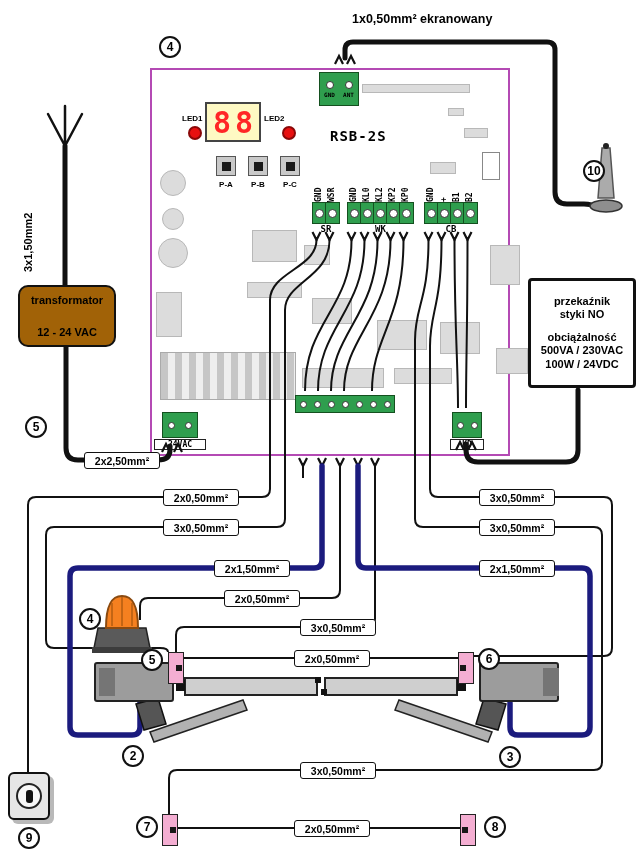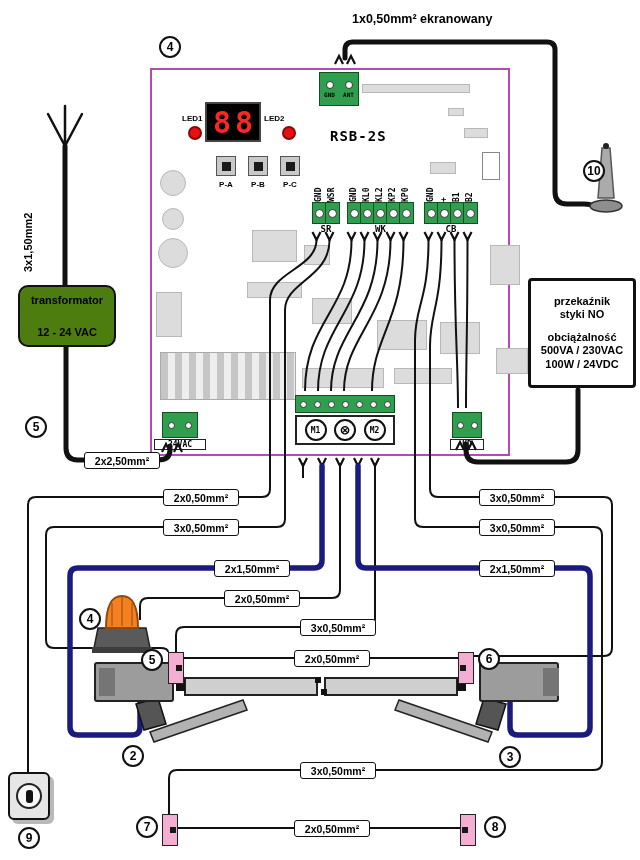--- a/index.html
+++ b/index.html
@@ -5,21 +5,21 @@
   *{box-sizing:border-box;margin:0;padding:0}
   body{background:#fff}
   .canvas{position:relative;width:640px;height:860px;background:#fff;overflow:hidden;
     font-family:"Liberation Sans",sans-serif}
   
   .board{position:absolute;left:150px;top:68px;width:360px;height:388px;border:2px solid #b44ab4;background:#fff;z-index:10}
   .pcb{position:absolute;background:#dcdcdc;border:1px solid #b8b8b8}
   .round{border-radius:50%}
   .heatsink{background:repeating-linear-gradient(90deg,#c6c6c6 0 7px,#eeeeee 7px 14px);border:1px solid #aaa}
   .conn{background:#fff;border:1px solid #888}
-  .display{position:absolute;left:53px;top:32px;width:56px;height:40px;background:#000000;border:2px solid #444;display:flex;align-items:center;justify-content:center;z-index:12}
+  .display{position:absolute;left:53px;top:32px;width:56px;height:40px;background:#fef9c3;border:2px solid #444;display:flex;align-items:center;justify-content:center;z-index:12}
   .display span{font:bold 30px "DejaVu Sans Mono",monospace;color:#ff2626;letter-spacing:4px;margin-right:-4px}
   .ledlabel{position:absolute;font:bold 8px "Liberation Sans",sans-serif;z-index:12}
   .led{position:absolute;width:14px;height:14px;border-radius:50%;background:#e81010;border:2px solid #8a0808;z-index:12}
   .model{position:absolute;left:178px;top:58px;font:bold 14px "DejaVu Sans Mono",monospace;letter-spacing:1px;z-index:12}
   .btn{position:absolute;width:20px;height:20px;background:#c9c9c9;border:1.5px solid #555;display:flex;align-items:center;justify-content:center;z-index:12}
   .btn::after{content:"";width:9px;height:9px;background:#1a1a1a}
   .btnlabel{position:absolute;width:32px;text-align:center;font:bold 8px "Liberation Sans",sans-serif;z-index:12}
   .tgroup{position:absolute;top:98px;z-index:12}
   .pinrow{display:flex}
   .pinlabel{width:13px;height:34px;writing-mode:vertical-rl;transform:rotate(180deg);font:bold 8px "DejaVu Sans Mono",monospace;line-height:13px;display:block;white-space:nowrap}
@@ -37,21 +37,21 @@
   .blocklabel{position:absolute;font:bold 8px "DejaVu Sans Mono",monospace;text-align:center;background:#fff;border:1px solid #222;padding:0 1px;z-index:12}
   .mbox{position:absolute;left:143px;top:345px;width:100px;height:30px;background:#fff;border:2px solid #222;display:flex;align-items:center;justify-content:space-evenly;z-index:12}
   .mcirc{width:22px;height:22px;border:2px solid #111;border-radius:50%;display:flex;align-items:center;justify-content:center;font:bold 8px "DejaVu Sans Mono",monospace;background:#fff}
   .mcirc.sym{font-size:15px}
   
   .pill{position:absolute;width:76px;height:17px;background:#fff;border:1.6px solid #111;border-radius:3px;display:flex;align-items:center;justify-content:center;font:bold 10.5px "Liberation Sans",sans-serif;z-index:30;white-space:nowrap}
   .ncirc{position:absolute;width:22px;height:22px;background:#fff;border:2.2px solid #111;border-radius:50%;display:flex;align-items:center;justify-content:center;font:bold 12px "Liberation Sans",sans-serif;z-index:40}
   .toplabel{position:absolute;left:352px;top:12px;font:bold 12.5px "Liberation Sans",sans-serif;z-index:30}
   .vlabel{position:absolute;left:22px;top:272px;width:110px;transform:rotate(-90deg);transform-origin:0 0;font:bold 11px "Liberation Sans",sans-serif;z-index:30}
   
-  .transformer{position:absolute;left:18px;top:285px;width:98px;height:62px;background:#4d7c0f;border:2.5px solid #111;border-radius:10px;display:flex;flex-direction:column;align-items:center;justify-content:center;gap:20px;font:bold 11px "Liberation Sans",sans-serif;text-align:center;z-index:25}
+  .transformer{position:absolute;left:18px;top:285px;width:98px;height:62px;background:#a16207;border:2.5px solid #111;border-radius:10px;display:flex;flex-direction:column;align-items:center;justify-content:center;gap:20px;font:bold 11px "Liberation Sans",sans-serif;text-align:center;z-index:25}
   .relay{position:absolute;left:528px;top:278px;width:108px;height:110px;background:#fff;border:3px solid #111;border-radius:4px;display:flex;flex-direction:column;align-items:center;justify-content:center;font:bold 11px "Liberation Sans",sans-serif;line-height:13.5px;text-align:center;z-index:25}
   .relay .gap{height:9px}
   .photo{position:absolute;width:16px;height:32px;background:#f4aed2;border:1.6px solid #222;z-index:25}
   .photo .lens{position:absolute;width:6px;height:6px;background:#181818;top:12px}
   .lens.r{right:1px}.lens.l{left:1px}
   .keysw{position:absolute;left:8px;top:772px;width:42px;height:48px;background:#e6e6e6;border:2.5px solid #111;border-radius:6px;display:flex;align-items:center;justify-content:center;z-index:25;box-shadow:4px 4px 0 #b9b9b9}
   .keysw .kc{width:26px;height:26px;border:2px solid #222;border-radius:50%;background:#f7f7f7;display:flex;align-items:center;justify-content:center}
   .keysw .kh{width:7px;height:13px;background:#111;border-radius:3px}
   svg.wires{position:absolute;inset:0;z-index:20;pointer-events:none}
 </style>
@@ -161,25 +161,20 @@
     <div class="blocklabel" style="left:2px;top:369px;width:52px">24VAC</div>
     <div class="gblock" style="left:143px;top:325px;width:100px;height:18px">
       <span class="dot"></span>
         <span class="dot"></span>
         <span class="dot"></span>
         <span class="dot"></span>
         <span class="dot"></span>
         <span class="dot"></span>
         <span class="dot"></span>
     </div>
-    <div class="mbox">
-      <div class="mcirc">M1</div>
-      <div class="mcirc sym">⊗</div>
-      <div class="mcirc">M2</div>
-    </div>
     <div class="gblock" style="left:300px;top:342px;width:30px;height:26px">
         <span class="dot"></span>
         <span class="dot"></span>
       </div>
     <div class="blocklabel" style="left:298px;top:369px;width:34px">KD</div>
   </div>
 
   <svg class="wires" viewBox="0 0 640 860">
 
     <g stroke="#111" fill="none" stroke-linecap="round" stroke-linejoin="round">

